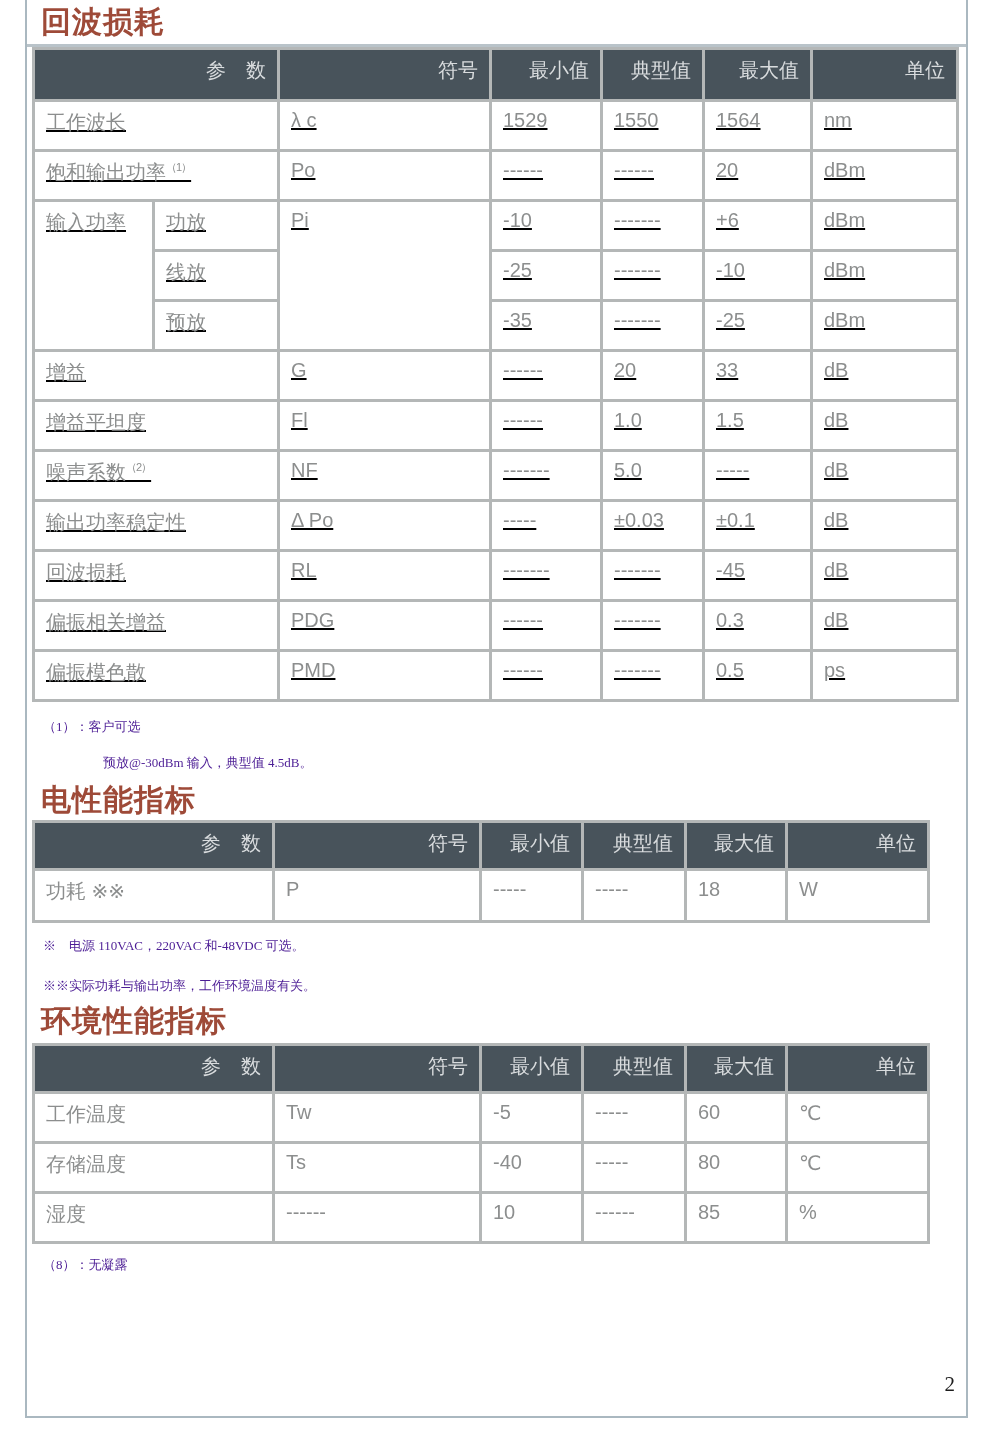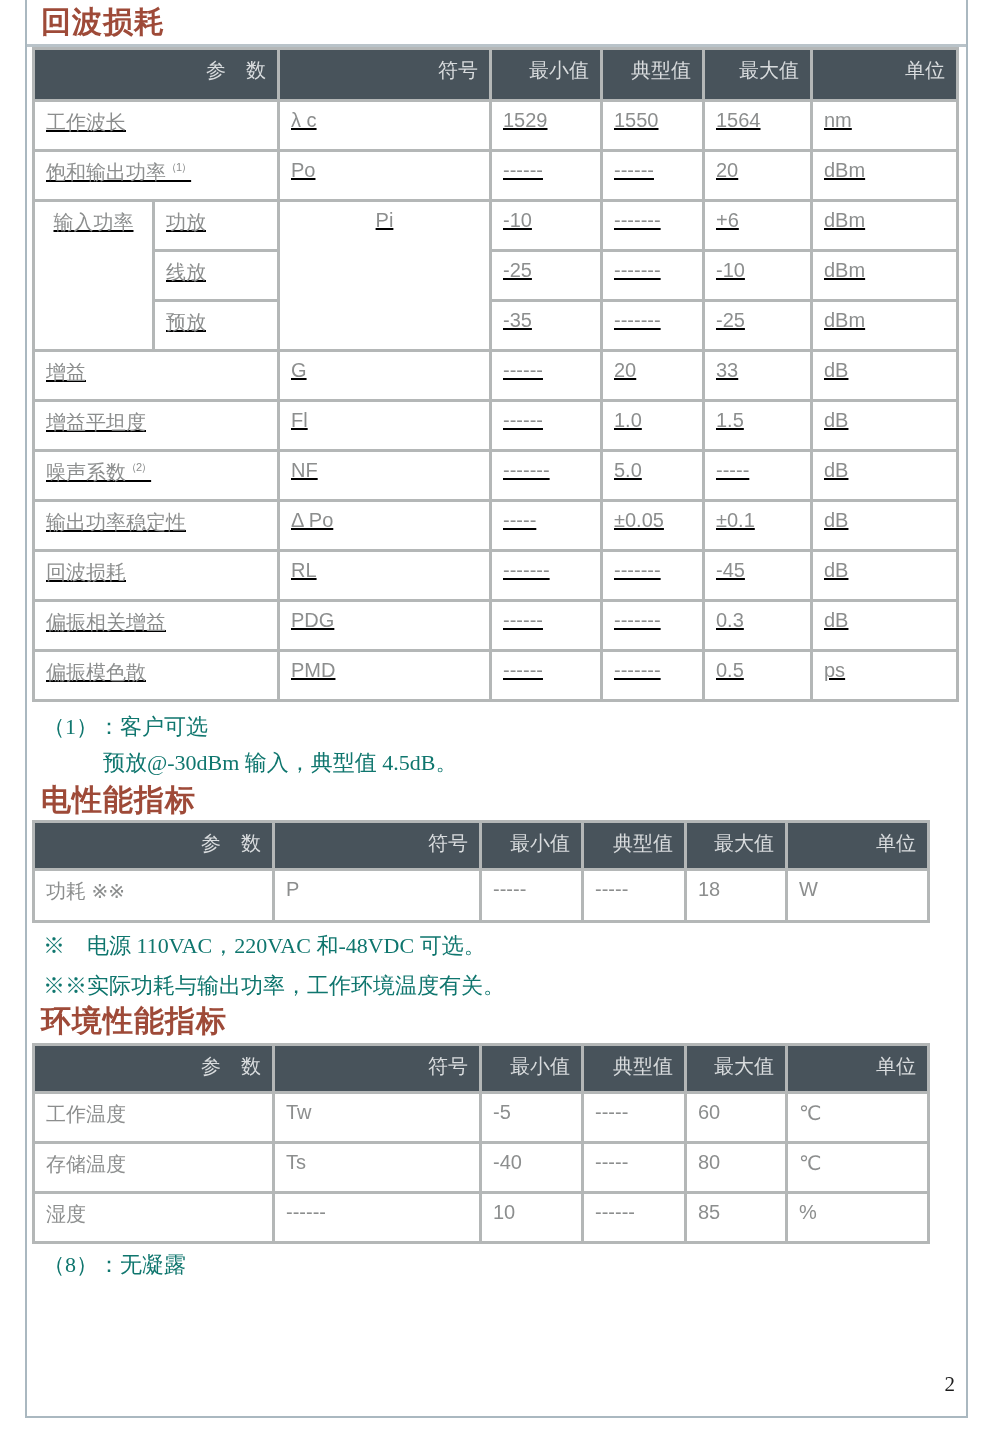--- a/index.html
+++ b/index.html
@@ -45,29 +45,29 @@
     overflow:hidden;
     white-space:nowrap;
   }
   table.spec th{
     background:#48535b;
     color:#d9dcde;
     font-weight:400;
     text-align:right;
   }
   table.spec td{color:#8c8e8e;}
-  td.vmid{vertical-align:middle;text-align:center;}
+  td.vmid{vertical-align:middle;}
   sup.fnref{font-size:11px;color:#8c8e8e;letter-spacing:-1px;}
   .t1-h{height:52px;} .t1-r{height:50px;text-decoration:underline;}
   .t2-h{height:48px;} .t2-r{height:52px;}
   .t3-h{height:48px;} .t3-r{height:50px;}
   .fn{
     font-family:"Liberation Serif","DejaVu Serif",serif;
-    font-size:22px;
-    color:#0f766e;
+    font-size:13px;
+    color:#4c1d95;
     margin:18px 0 0 16px;
     line-height:22px;
   }
   .fn-first{margin-top:14px;}
   .fn-indent{margin-left:76px;margin-top:14px;}
   .mt-title2{margin-top:6px;}
   .mt-title3{margin-top:6px;font-family:Liberation Mono, monospace;}
   .mt-table{margin-top:15px;}
   .mt-table1{margin-top:20px;}
   .page-number{
@@ -165,21 +165,21 @@
       <td>NF</td>
       <td>-------</td>
       <td>5.0</td>
       <td>-----</td>
       <td>dB</td>
     </tr>
     <tr class="t1-r">
       <td colspan="2">输出功率稳定性</td>
       <td>Δ Po</td>
       <td>-----</td>
-      <td>±0.05</td>
+      <td>±0.03</td>
       <td>±0.1</td>
       <td>dB</td>
     </tr>
     <tr class="t1-r">
       <td colspan="2">回波损耗</td>
       <td>RL</td>
       <td>-------</td>
       <td>-------</td>
       <td>-45</td>
       <td>dB</td>

